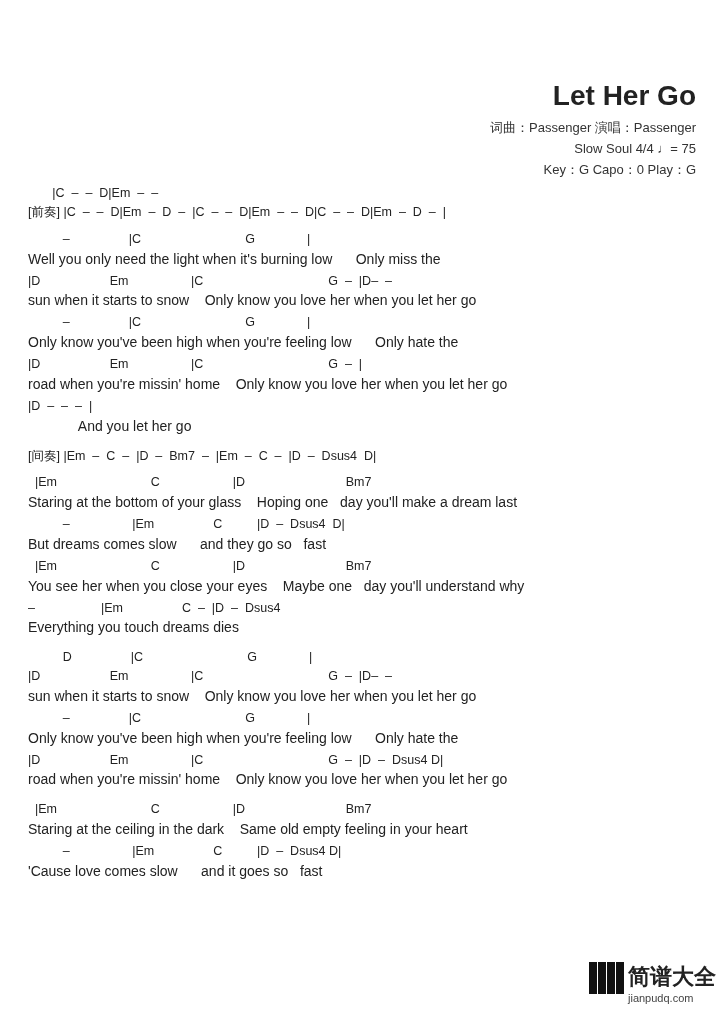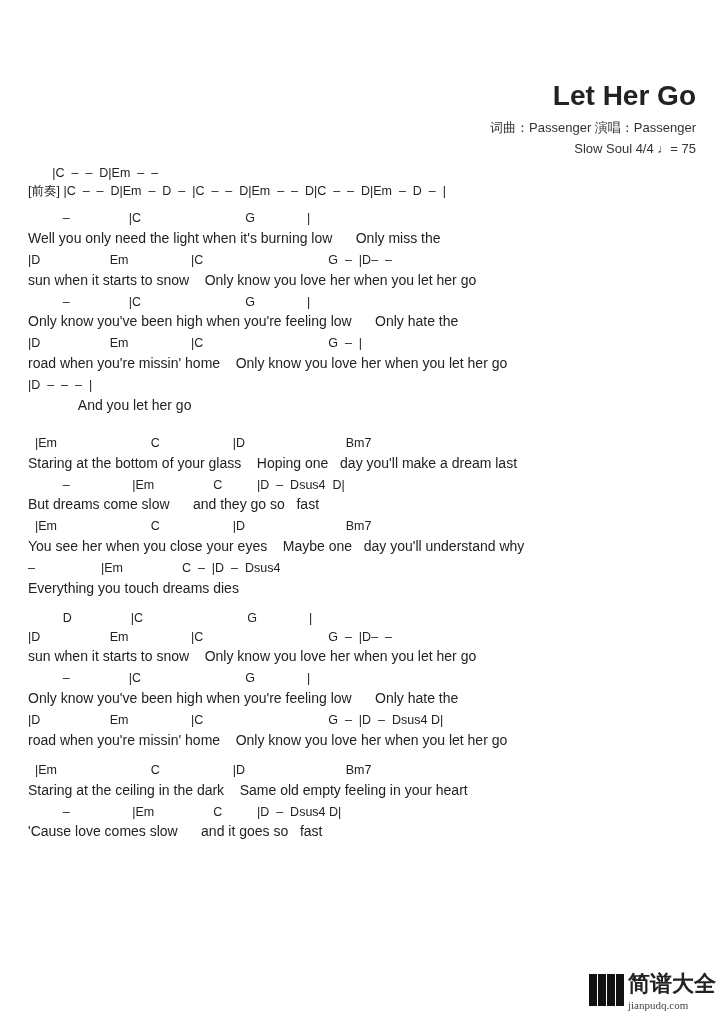--- a/index.html
+++ b/index.html
@@ -38,24 +38,23 @@
     .lyric-line {
       font-size: 14px;
       color: #222;
       white-space: pre;
       font-family: Arial, sans-serif;
       margin-bottom: 2px;
       line-height: 1.5;
     }
     .watermark {
       position: absolute;
-      bottom: 13px;
+      bottom: 20px;
       right: 8px;
       display: flex;
-      align-items: center;
       gap: 4px;
     }
     .piano-icon {
       display: flex;
       align-items: flex-end;
       gap: 1px;
       height: 32px;
     }
     .white-key {
       width: 8px;
@@ -66,58 +65,60 @@
     }
     .wm-text {
       font-size: 22px;
       font-weight: bold;
       color: #222;
       font-family: "Microsoft YaHei", Arial, sans-serif;
     }
     .wm-url {
       font-size: 11px;
       color: #444;
-      font-family: Liberation Serif, serif;
+      font-family: Liberation Sans, sans-serif;
     }
     .wm-right {
       display: flex;
       flex-direction: column;
       align-items: flex-start;
     }
   </style>
 </head>
 <body>
 
 <div class="title">Let Her Go</div>
 
 <div class="meta">
   <div>词曲：Passenger  演唱：Passenger</div>
   <div>Slow Soul  4/4  ♩= 75</div>
+  <div>Key：G  Capo：0  Play：G</div>
 </div>
 
 <div id="sheet-music">
     <div class="chord-line">       |C  –  –  D|Em  –  –</div>
     <div class="chord-line">[前奏] |C  –  –  D|Em  –  D  –  |C  –  –  D|Em  –  –  D|C  –  –  D|Em  –  D  –  |</div>
     <div style="height: 8px;"></div>
     <div class="chord-line">          –                 |C                              G               |</div>
     <div class="lyric-line">Well you only need the light when it's burning low      Only miss the</div>
     <div class="chord-line">|D                    Em                  |C                                    G  –  |D–  –</div>
     <div class="lyric-line">sun when it starts to snow    Only know you love her when you let her go</div>
     <div class="chord-line">          –                 |C                              G               |</div>
     <div class="lyric-line">Only know you've been high when you're feeling low      Only hate the</div>
     <div class="chord-line">|D                    Em                  |C                                    G  –  |</div>
     <div class="lyric-line">road when you're missin' home    Only know you love her when you let her go</div>
     <div class="chord-line">|D  –  –  –  |</div>
     <div class="lyric-line">             And you let her go</div>
     <div style="height: 8px;"></div>
+    <div class="chord-line">[间奏] |Em  –  C  –  |D  –  Bm7  –  |Em  –  C  –  |D  –  Dsus4  D|</div>
     <div style="height: 8px;"></div>
     <div class="chord-line">  |Em                           C                     |D                             Bm7</div>
     <div class="lyric-line">Staring at the bottom of your glass    Hoping one   day you'll make a dream last</div>
     <div class="chord-line">          –                  |Em                 C          |D  –  Dsus4  D|</div>
-    <div class="lyric-line">But dreams come slow      and they go so   fast</div>
+    <div class="lyric-line">But dreams comes slow      and they go so   fast</div>
     <div class="chord-line">  |Em                           C                     |D                             Bm7</div>
     <div class="lyric-line">You see her when you close your eyes    Maybe one   day you'll understand why</div>
     <div class="chord-line">–                   |Em                 C  –  |D  –  Dsus4</div>
     <div class="lyric-line">Everything you touch dreams dies</div>
     <div style="height: 8px;"></div>
     <div class="chord-line">          D                 |C                              G               |</div>
     <div class="chord-line">|D                    Em                  |C                                    G  –  |D–  –</div>
     <div class="lyric-line">sun when it starts to snow    Only know you love her when you let her go</div>
     <div class="chord-line">          –                 |C                              G               |</div>
     <div class="lyric-line">Only know you've been high when you're feeling low      Only hate the</div>

